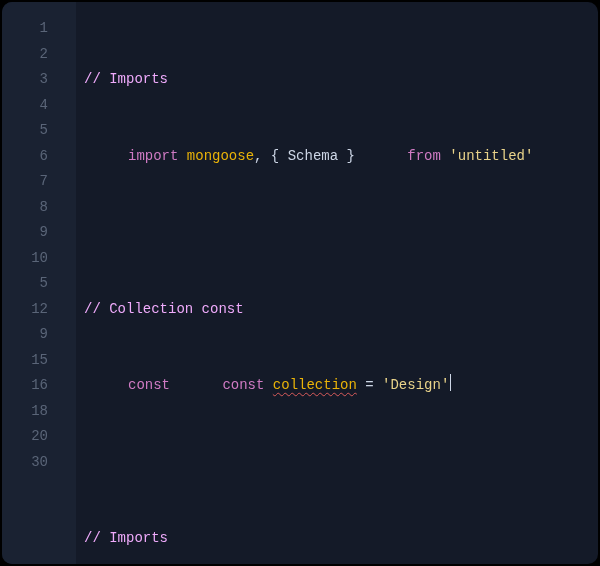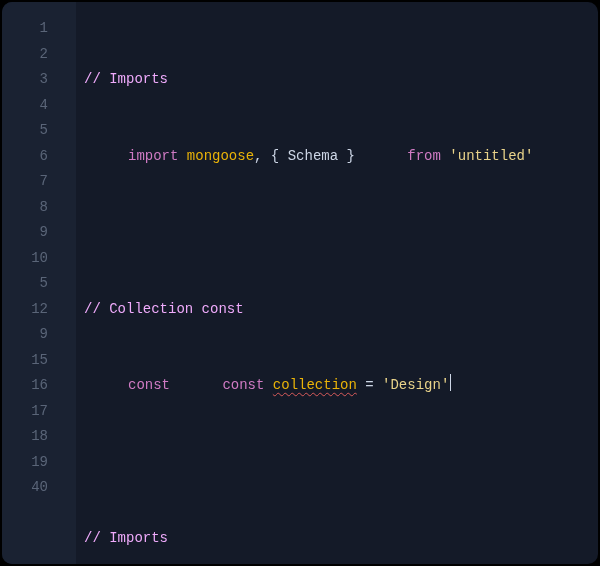--- a/index.html
+++ b/index.html
@@ -74,24 +74,23 @@
     <div class="ln">6</div>
     <div class="ln">7</div>
     <div class="ln">8</div>
     <div class="ln">9</div>
     <div class="ln">10</div>
     <div class="ln">5</div>
     <div class="ln">12</div>
     <div class="ln">9</div>
     <div class="ln">15</div>
     <div class="ln">16</div>
-    <div class="ln">17</div>
     <div class="ln">18</div>
-    <div class="ln">19</div>
-    <div class="ln">40</div>
+    <div class="ln">20</div>
+    <div class="ln">30</div>
   </div>
 
   <div class="code">
     <div class="line"><span class="c-comment">// Imports</span></div>
     <div class="line"><span class="c-keyword">import</span><span> </span><span class="c-prop">mongoose</span><span class="c-punct">, </span><span class="c-punct">{ </span><span class="c-ident">Schema</span><span class="c-punct"> }</span><span class="c-keyword"> from </span><span class="c-string">'</span><span class="c-string">untitled</span><span class="c-string">'</span></div>
     <div class="line"></div>
     <div class="line"><span class="c-comment">// Collection const</span></div>
     <div class="line"><span class="c-keyword">const</span><span class="c-keyword"> const </span><span class="c-prop squiggle">collection</span><span class="c-punct"> = </span><span class="c-string">'</span><span class="c-string">Design</span><span class="c-string">'</span><span class="cursor"></span></div>
     <div class="line"></div>
     <div class="line"><span class="c-comment">// Imports</span></div>

